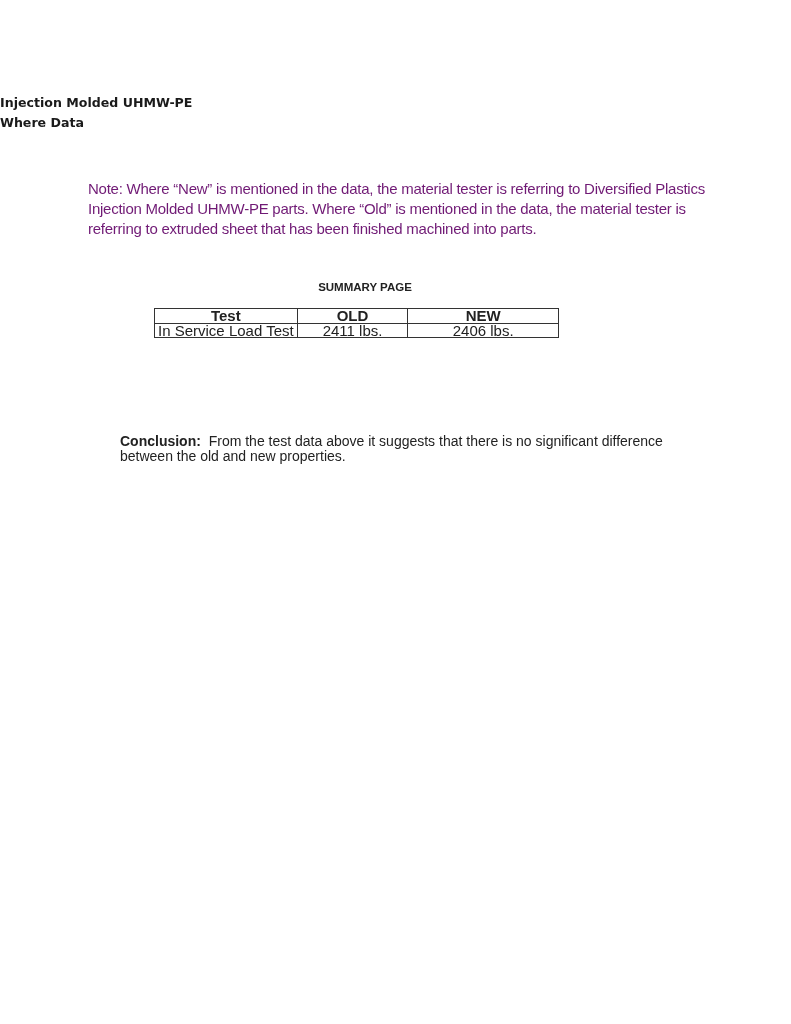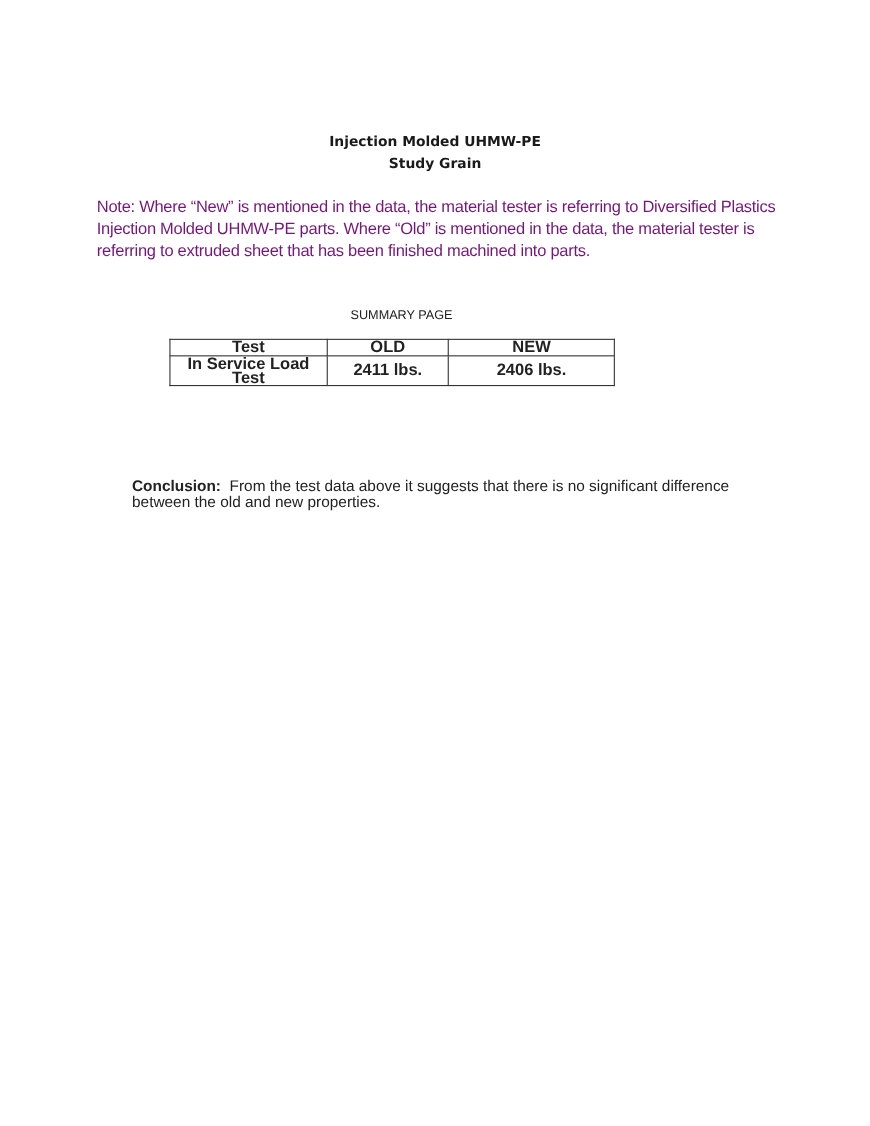--- a/index.html
+++ b/index.html
@@ -1,54 +1,54 @@
 <!DOCTYPE html>
 <html><head>
   <meta charset="utf-8">
   <style>
     html, body { margin: 0; padding: 0; background: #ffffff; }
     body { width: 791px; height: 1024px; position: relative; overflow: hidden; color: #111; }
     .title-block {
       position: absolute; left: 0; top: 93px; width: 791px;
-      text-align: center; font-family: "DejaVu Sans", sans-serif;
-      font-weight: bold; font-size: 12.6px; line-height: 20px; color: #1a1a1a; margin-top: 26px;
+      font-family: "DejaVu Sans", sans-serif;
+      font-weight: bold; font-size: 12.6px; line-height: 20px; color: #1a1a1a;
     }
     .note {
       position: absolute; left: 88px; top: 179px; width: 620px;
       font-family: Liberation Sans, sans-serif; font-size: 15px; line-height: 20px;
       color: #701a75; letter-spacing: -0.25px;
     }
     .summary-title {
       position: absolute; left: 163px; top: 281px; width: 404px; text-align: center;
-      font-family: "Liberation Sans", sans-serif; font-weight: normal; font-size: 11.5px; color: #222;
+      font-family: "Liberation Sans", sans-serif; font-weight: bold; font-size: 11.5px; color: #222;
     }
     table.summary {
       position: absolute; left: 154px; top: 308px; width: 405px;
       border-collapse: collapse; font-family: "Liberation Sans", sans-serif; font-size: 15px; color: #222;
     }
     table.summary th, table.summary td {
       border: 1px solid #333; text-align: center; padding: 0; height: 13.5px; line-height: 13px;
-      font-weight: bold;
+      font-weight: normal;
     }
     table.summary th { font-weight: bold; }
     table.summary col.c1 { width: 143px; }
     table.summary col.c2 { width: 111px; }
     table.summary col.c3 { width: 151px; }
     .conclusion {
       position: absolute; left: 120px; top: 434px; width: 580px;
       font-family: "Liberation Sans", sans-serif; font-size: 14px; line-height: 15px; color: #222;
     }
     .conclusion .label { font-weight: bold; }
   </style>
 </head>
 <body>
 
 <div class="title-block">
   <div>Injection Molded UHMW-PE</div>
-  <div>Study Grain</div>
+  <div>Where Data</div>
 </div>
 
 <div class="note">Note: Where “New” is mentioned in the data, the material tester is referring to Diversified Plastics Injection Molded UHMW-PE parts.  Where “Old” is mentioned in the data, the material tester is referring to extruded sheet that has been finished machined into parts.</div>
 
 <div class="summary-title">SUMMARY PAGE</div>
 
 <table class="summary">
   <colgroup>
       <col class="c1">
       <col class="c2">

